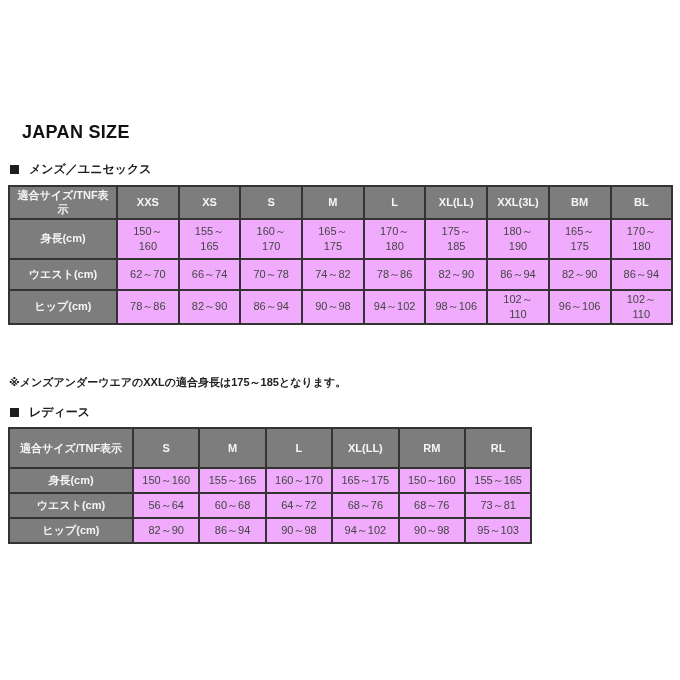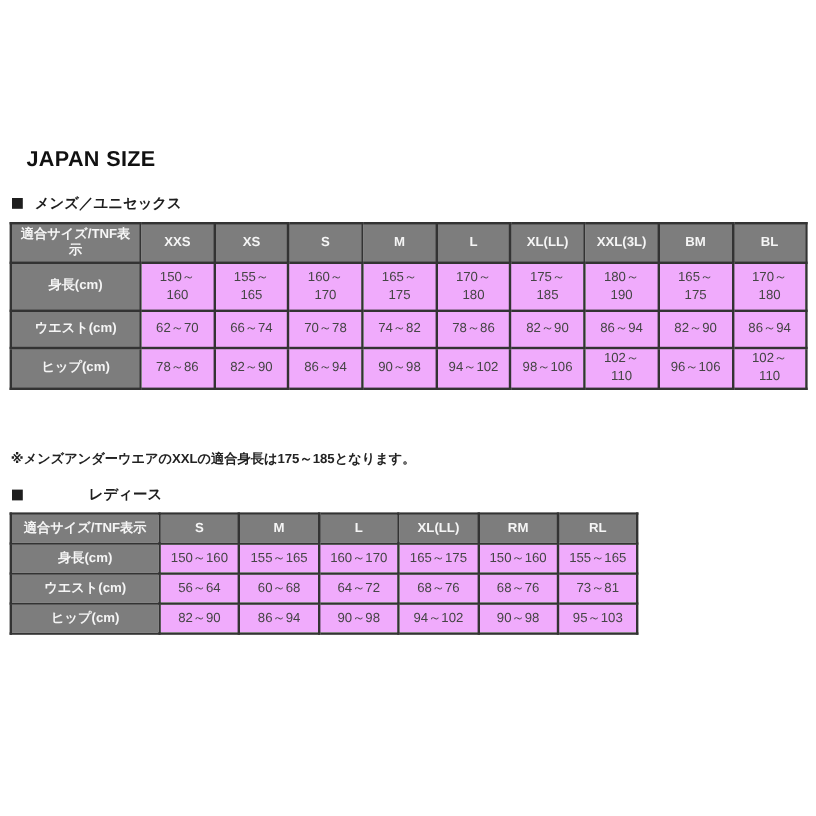--- a/index.html
+++ b/index.html
@@ -15,21 +15,21 @@
   }
   .section-heading {
     position: absolute; display: flex; align-items: center;
     font-size: 12px; font-weight: 700; color: #1e1e1e;
   }
   .section-heading .bullet {
     width: 9px; height: 9px; background: #1e1e1e; margin-right: 10px;
     display: inline-block; flex: 0 0 auto;
   }
   .mens-heading { left: 10px; top: 161px; }
-  .womens-heading { left: 10px; top: 404px; gap: 45px; }
+  .womens-heading { left: 10px; top: 404px; }
 
   table.size-table {
     position: absolute; border-collapse: collapse; table-layout: fixed;
   }
   .mens-table { left: 8px; top: 185px; width: 664px; }
   .womens-table { left: 8px; top: 427px; width: 522px; }
 
   .size-table th, .size-table td {
     border: 2px solid #333333; text-align: center; vertical-align: middle;
     white-space: pre-line; padding: 1px 2px; line-height: 1.3;
@@ -39,21 +39,21 @@
     background: #7d7d7d; color: #f5f5f5; font-weight: 700; font-size: 11px;
   }
   .size-table td {
     background: #f0abfc; color: #454545; font-weight: 400; font-size: 11px;
   }
   .mens-table tr.r-head { height: 32px; }
   .mens-table tr.r-height { height: 40px; }
   .mens-table tr.r-chest { height: 32px; }
   .mens-table tr.r-waist { height: 31px; }
   .mens-table tr.r-hip { height: 34px; }
-  .womens-table tr.r-head { height: 25px; }
+  .womens-table tr.r-head { height: 40px; }
   .womens-table tr.r-data { height: 25px; }
 
   .note {
     position: absolute; left: 9px; top: 375px; margin: 0;
     font-size: 11px; font-weight: 700; color: #222;
   }
 </style>
 </head>
 <body>
 

